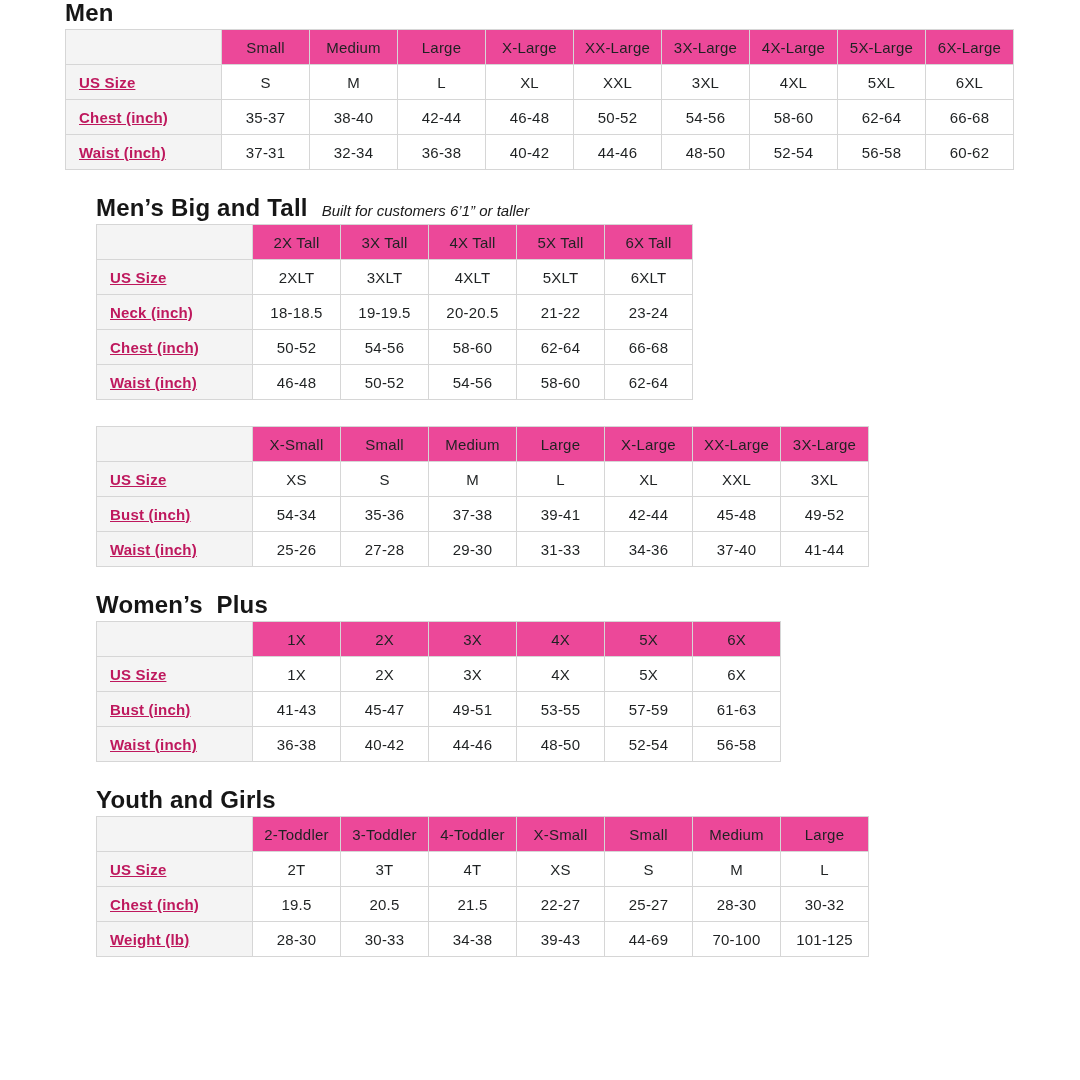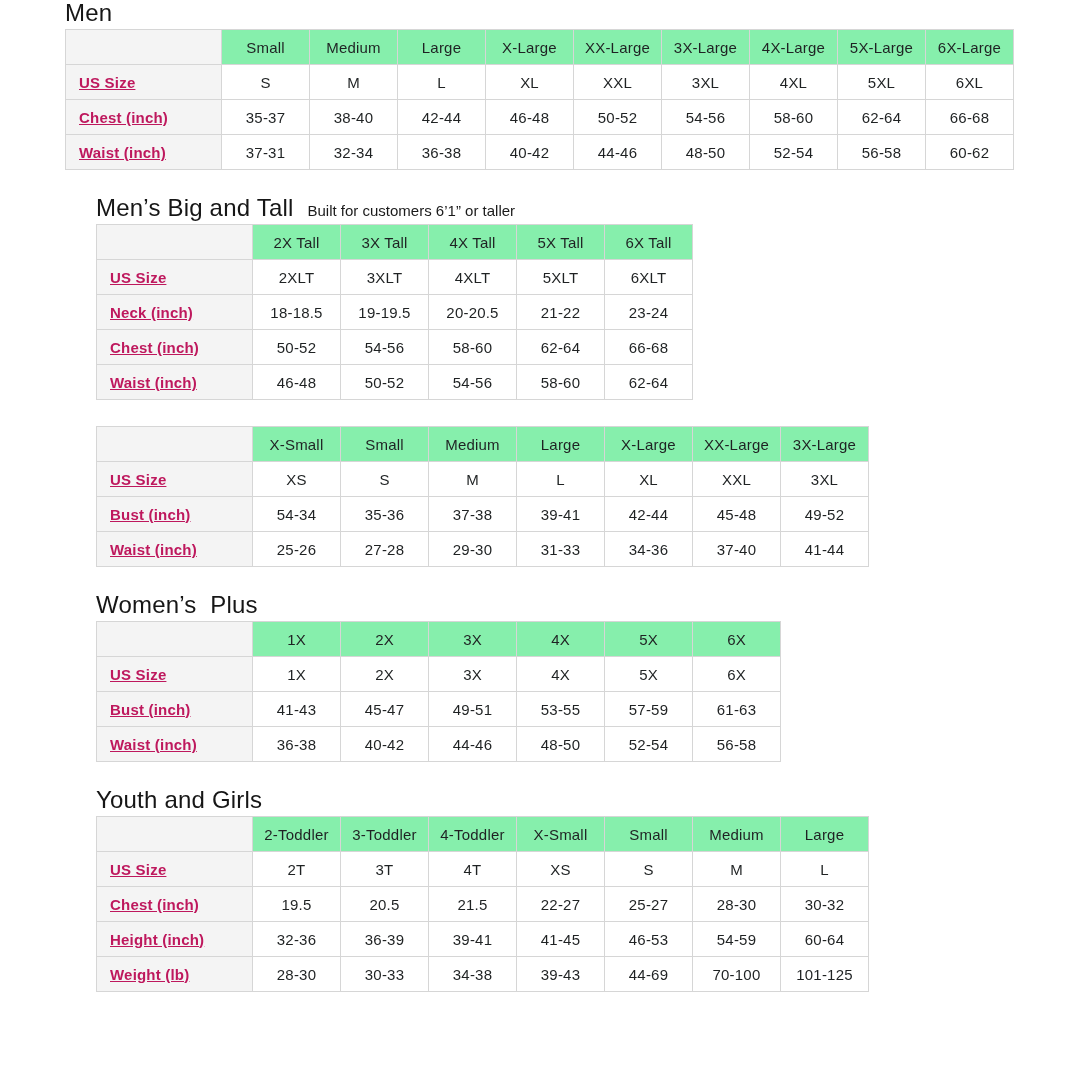--- a/index.html
+++ b/index.html
@@ -21,27 +21,28 @@
   .section { margin: 0; }
   .section + .section { margin-top: 26px; padding-left: 31px; }
   .section-header {
     display: flex;
     align-items: baseline;
     margin: 0 0 4px 0;
   }
   .section-title {
     font-size: 24px;
     line-height: 24px;
-    font-weight: 400;
+    font-weight: 700;
     margin: 0;
     color: #161616;
     white-space: pre-wrap;
     letter-spacing: 0.2px;
   }
   .section-subtitle {
+    font-style: italic;
     font-size: 15px;
     margin-left: 14px;
     color: #1a1a1a;
     text-align: center;
   }
   table.size-table {
     border-collapse: collapse;
     table-layout: fixed;
   }
   table.size-table th,
@@ -52,21 +53,21 @@
     font-size: 15px;
     font-weight: 400;
     text-align: center;
     vertical-align: middle;
     letter-spacing: 0.2px;
     color: #1f2223;
     background: #ffffff;
     box-sizing: border-box;
   }
   table.size-table thead th {
-    background: #86efac;
+    background: #ec4899;
     font-weight: 400;
   }
   table.size-table th.row-label,
   table.size-table th.corner {
     background: #f4f4f4;
     text-align: left;
     padding-left: 13px;
     font-weight: 700;
     color: #be185d;
     text-decoration: underline;
@@ -365,30 +366,20 @@
             <th class="row-label">Chest (inch)</th>
             <td>19.5</td>
             <td>20.5</td>
             <td>21.5</td>
             <td>22-27</td>
             <td>25-27</td>
             <td>28-30</td>
             <td>30-32</td>
           </tr>
           <tr>
-            <th class="row-label">Height (inch)</th>
-            <td>32-36</td>
-            <td>36-39</td>
-            <td>39-41</td>
-            <td>41-45</td>
-            <td>46-53</td>
-            <td>54-59</td>
-            <td>60-64</td>
-          </tr>
-          <tr>
             <th class="row-label">Weight (lb)</th>
             <td>28-30</td>
             <td>30-33</td>
             <td>34-38</td>
             <td>39-43</td>
             <td>44-69</td>
             <td>70-100</td>
             <td>101-125</td>
           </tr>
         </tbody>

